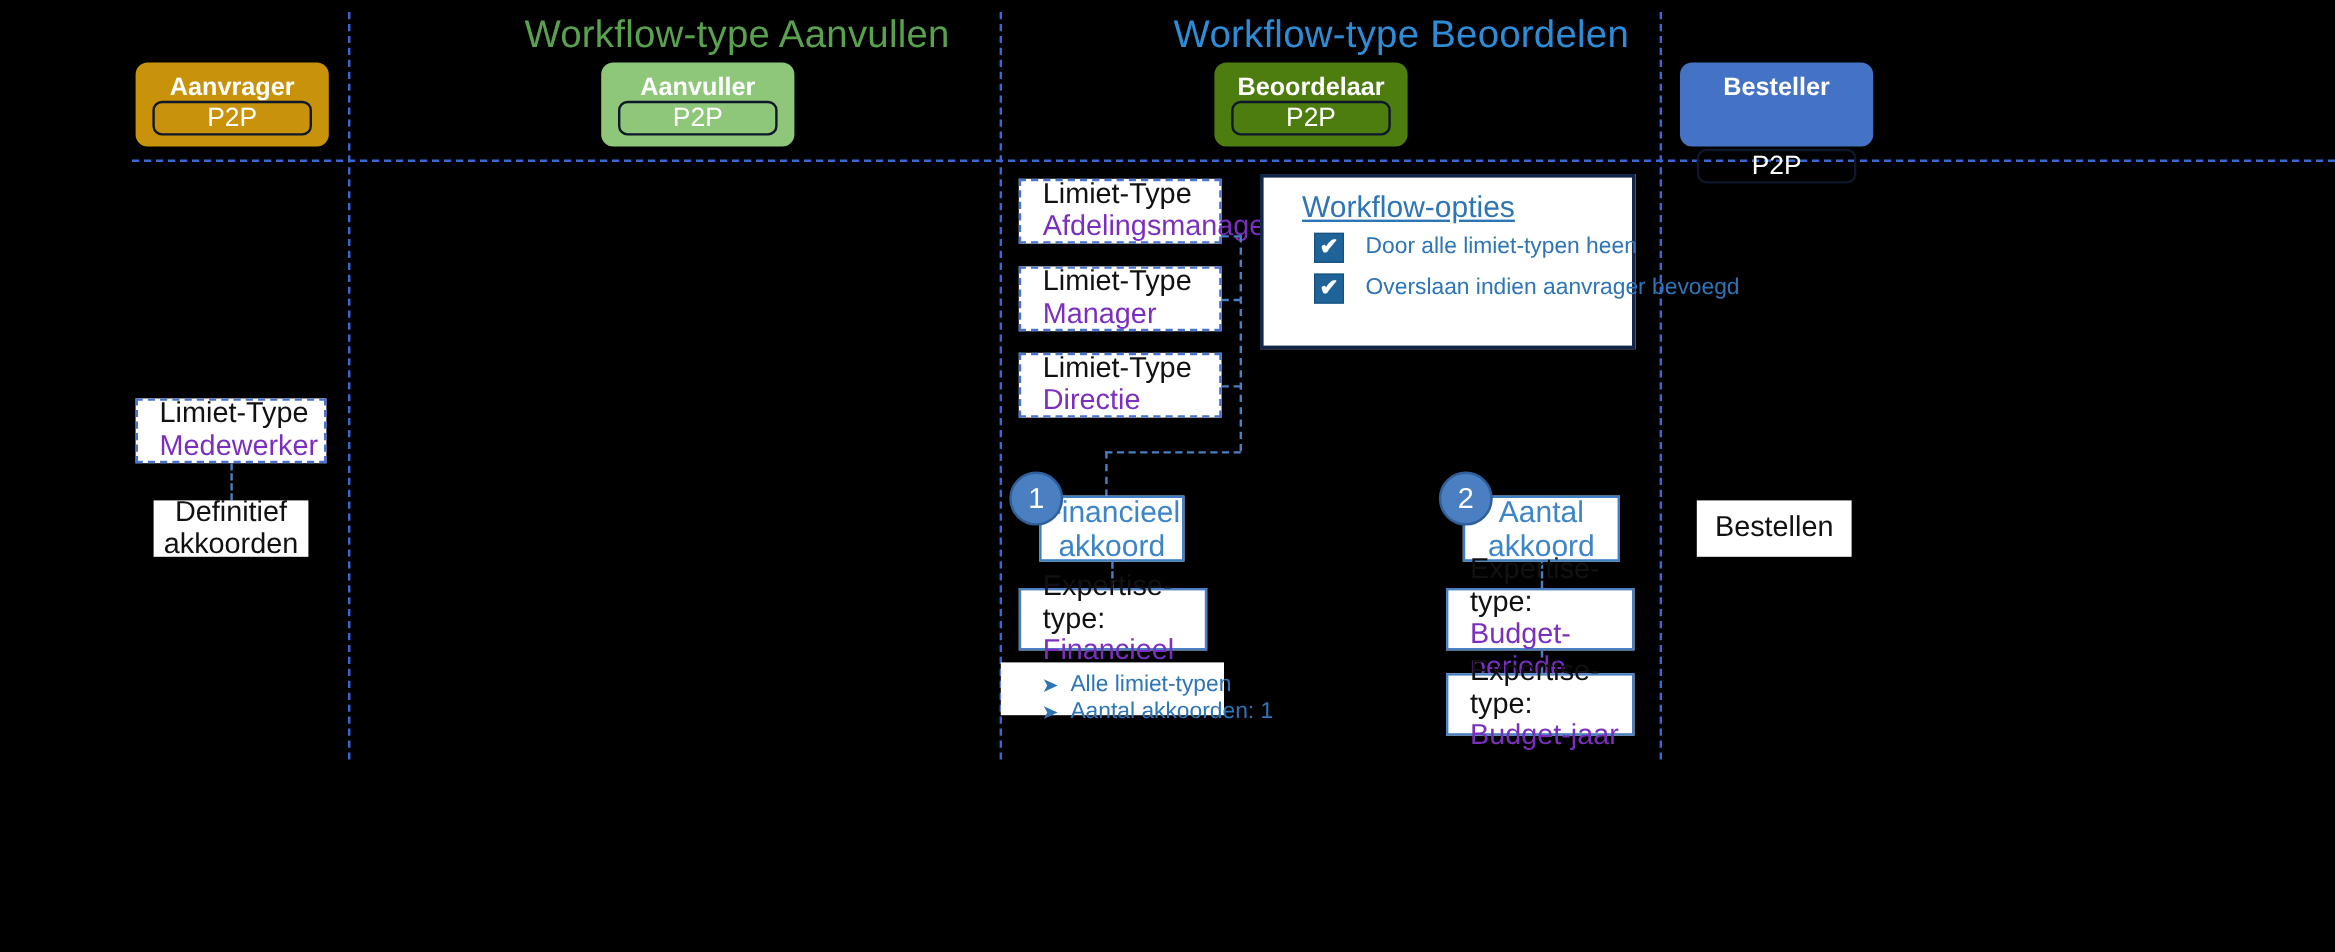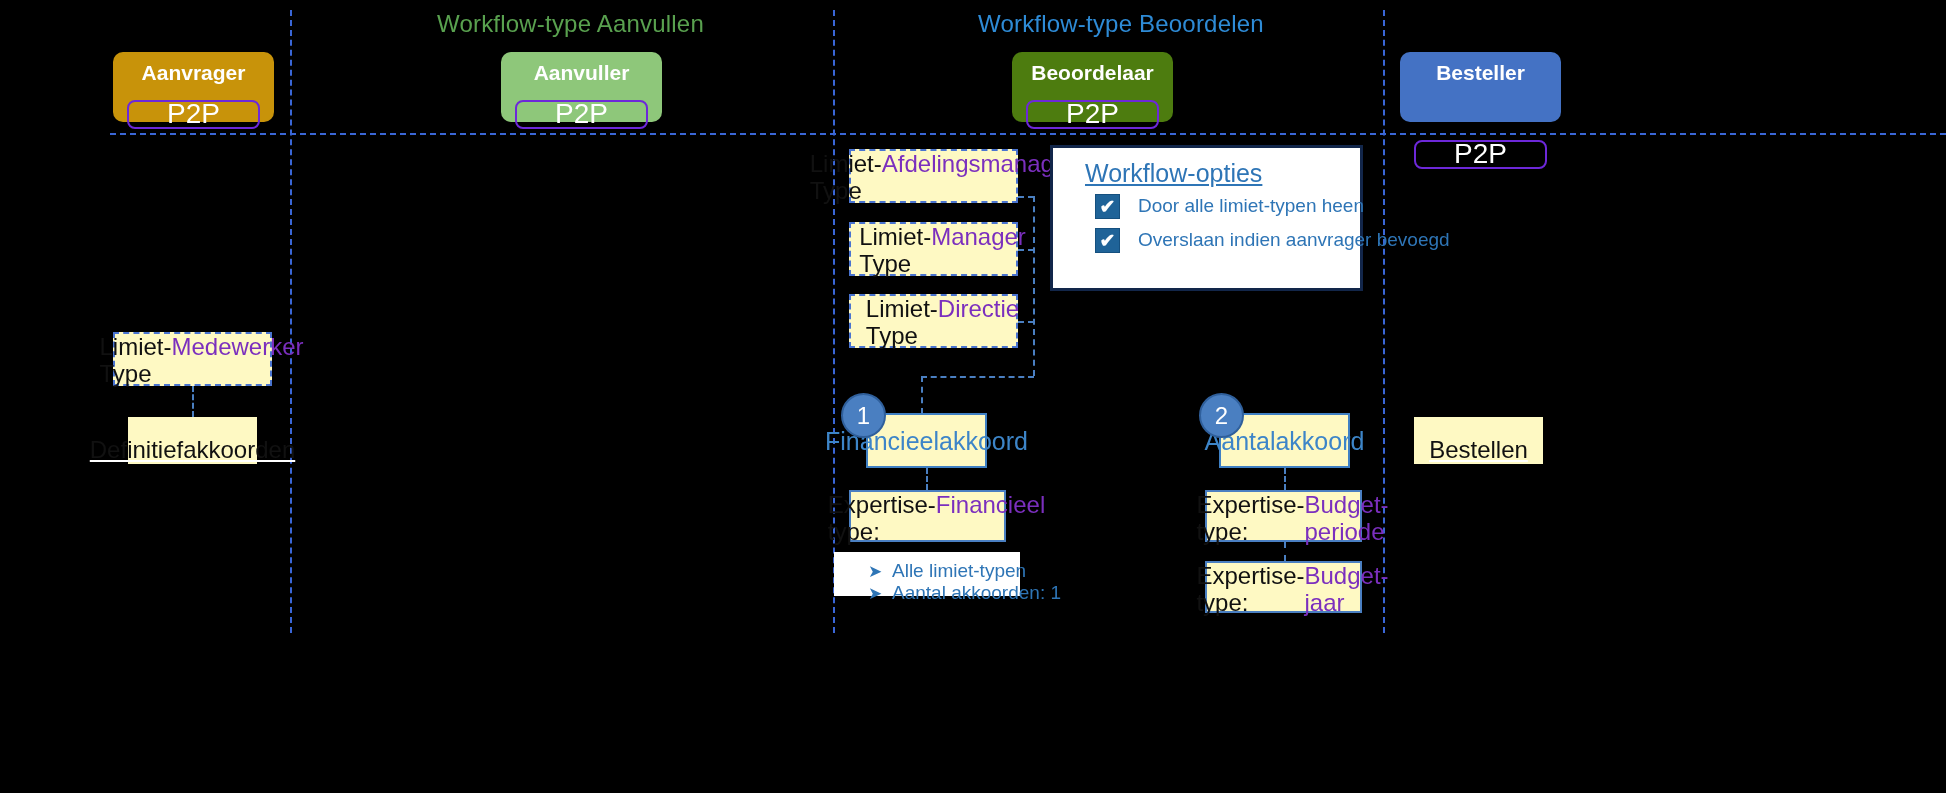--- a/index.html
+++ b/index.html
@@ -8,37 +8,37 @@
     font-family:"Liberation Sans", sans-serif;
     color:#fff;
   }
   .stage{position:absolute;left:0;top:0;width:1946px;height:793px;}
 
   
   .vdash{position:absolute;width:0;border-left:2px dashed #3a66d6;}
   .hdash{position:absolute;height:0;border-top:2px dashed #3a66d6;}
 
   
-  .phase-title{position:absolute;font-size:24px;letter-spacing:.2px;white-space:nowrap;}
+  .phase-title{position:absolute;font-size:32px;letter-spacing:.2px;white-space:nowrap;}
   .phase-green{color:#59a14f;}
   .phase-blue{color:#2e8bd6;margin-left:40px;}
 
   
   .role{position:absolute;border-radius:10px;box-sizing:border-box;
         display:flex;flex-direction:column;align-items:center;justify-content:flex-start;
         padding-top:9px;}
   .role .rname{font-size:21px;font-weight:bold;color:#fff;line-height:1.1;}
-  .role .rpill{margin-top:16px;border:2px solid #6d28d9;border-radius:8px;
-        font-size:28px;color:#fff;line-height:1.05;padding:4px 0 6px 0;
+  .role .rpill{margin-top:0;border:2px solid #0f172a;border-radius:8px;
+        font-size:22px;color:#fff;line-height:1.05;padding:4px 0 6px 0;
         box-sizing:border-box;display:flex;align-items:center;justify-content:center;}
 
   
-  .box{position:absolute;background:#fef9c3;box-sizing:border-box;
-       display:flex;align-items:flex-start;justify-content:center;}
-  .box.center{align-items:flex-end;text-align:center;text-decoration:underline;}
+  .box{position:absolute;background:#ffffff;box-sizing:border-box;
+       display:flex;flex-direction:column;align-items:flex-start;justify-content:center;}
+  .box.center{align-items:center;text-align:center;}
   .box .l1{font-size:24px;color:#111;line-height:1.12;}
   .box .l2{font-size:24px;line-height:1.12;}
   .purple{color:#7b2fbe;}
 
   .limiet{border:2px dashed #4a74d0;padding-left:18px;}
   .solidbox{border:2px solid #4a7fc1;padding-left:18px;}
   .plainbox{border:0;}
 
   
   .akkoord{border:2px solid #3f80c4;align-items:center;text-align:center;}

